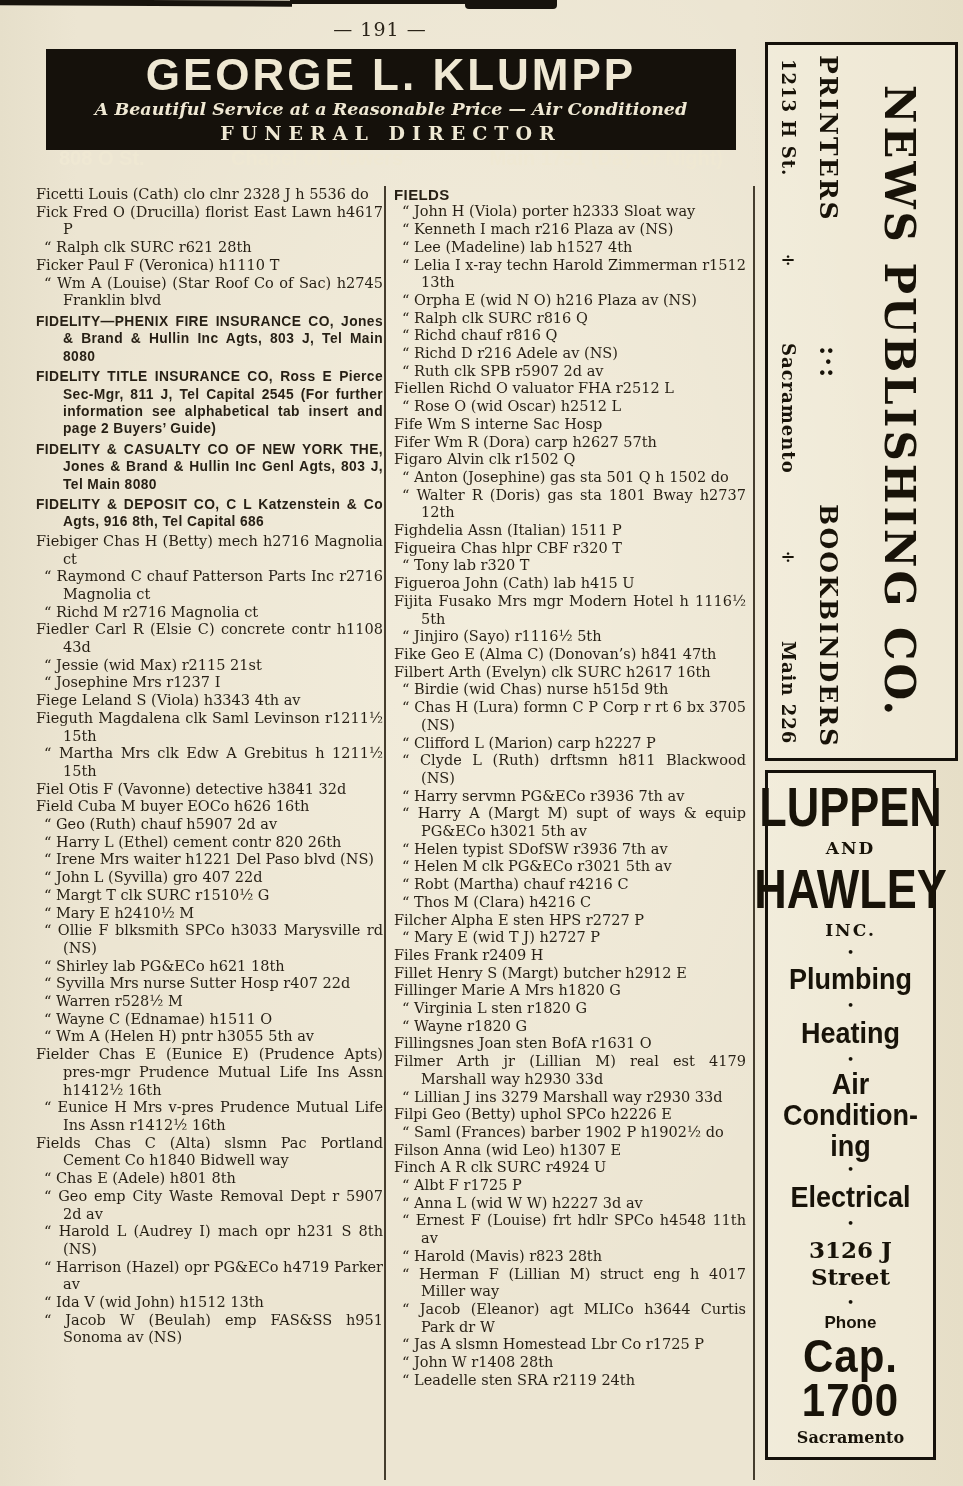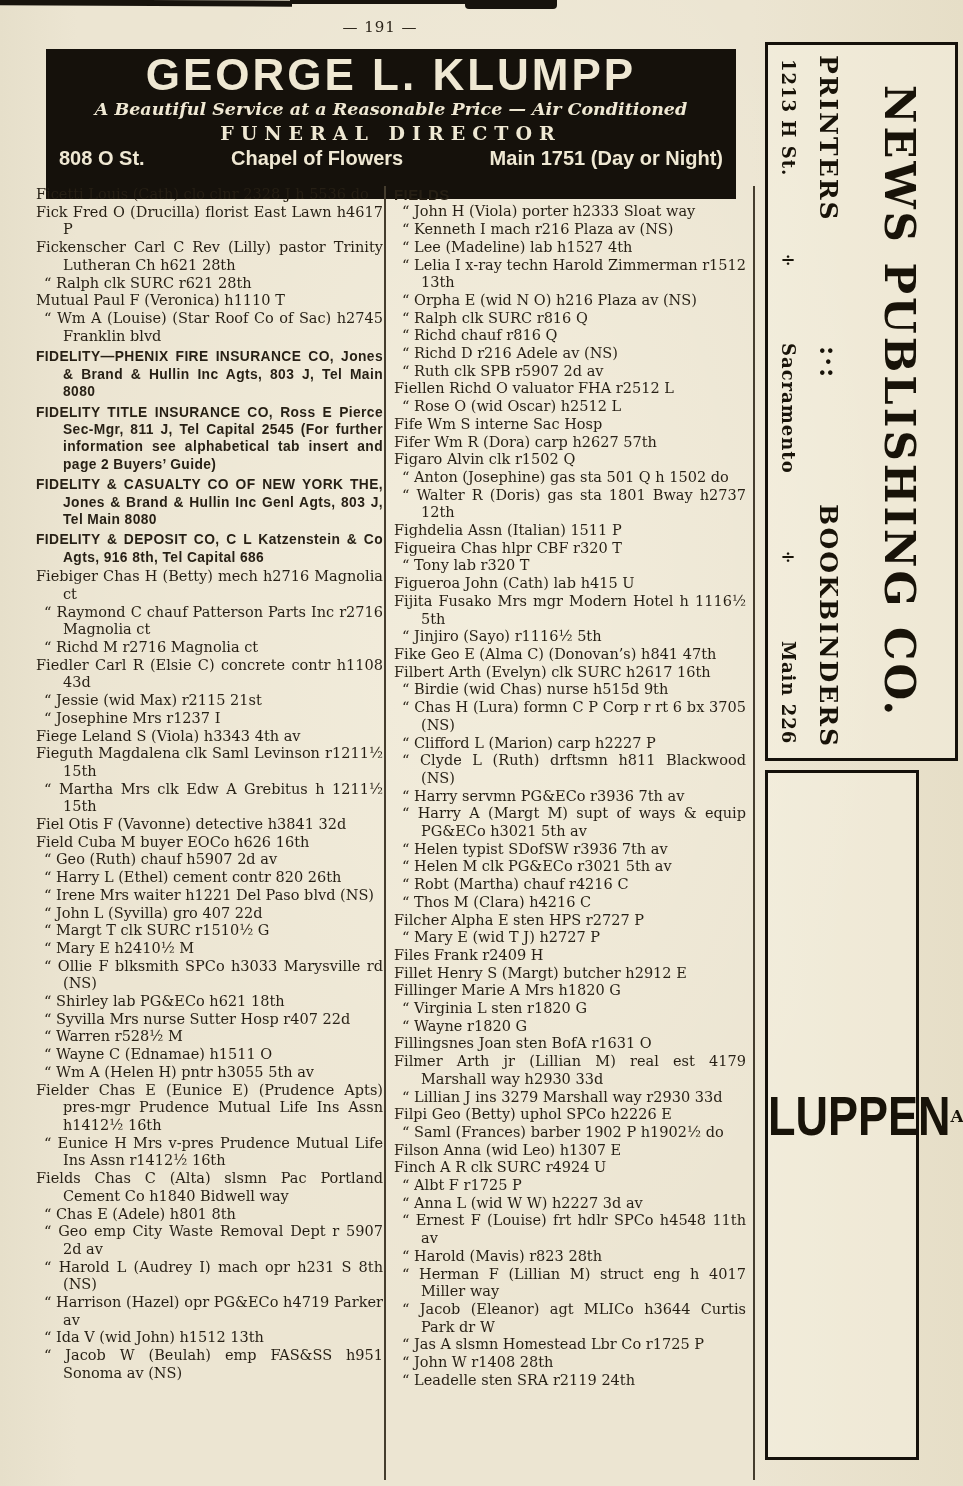--- a/index.html
+++ b/index.html
@@ -12,26 +12,26 @@
     font-family:"DejaVu Serif", serif;
     color:#261f14;
   }
   .scan-edge { position:absolute; background:#17130d; }
   #edge1 { left:0; top:0; width:292px; height:6px; transform:skewY(.3deg); }
   #edge2 { left:290px; top:0; width:262px; height:4px; }
   #edge3 { left:465px; top:0; width:92px; height:9px; border-radius:0 0 4px 4px; }
 
   #page-number {
     position:absolute; left:0; top:18px; width:760px; text-align:center;
-    font-size:15px; letter-spacing:1px; color:#2a2318;
+    font-size:19px; letter-spacing:1px; color:#2a2318;
   }
 
   
   #banner {
-    position:absolute; left:47px; top:50px; width:688px; height:148px;
+    position:absolute; left:47px; top:50px; width:688px; height:99px;
     background:#15110b; color:#efe8d3; text-align:center;
     box-shadow:0 0 0 1px #15110b;
   }
   #banner-name {
     font-family:"Liberation Sans", sans-serif; font-weight:700;
     font-size:44px; letter-spacing:3px; line-height:46px; margin-top:2px;
     transform:scaleY(1.02);
   }
   #banner-sub {
     font-family:"DejaVu Serif", serif; font-weight:700;
@@ -75,22 +75,22 @@
   #news-line1 span {
     font-family:"DejaVu Serif", serif; font-weight:700; font-size:42px;
     letter-spacing:3px; transform:scaleX(1.04);
   }
   #news-line2 { left:38px; width:44px; justify-content:space-between; padding:10px 0; box-sizing:border-box; }
   #news-line2 span { font-family:"DejaVu Serif", serif; font-weight:700; font-size:25px; letter-spacing:2px; }
   #news-line3 { left:2px; width:36px; justify-content:space-between; padding:14px 0; box-sizing:border-box; }
   #news-line3 span { font-family:"DejaVu Serif", serif; font-weight:700; font-size:18px; letter-spacing:1px; }
 
   #luppen-ad {
-    left:765px; top:770px; width:154px; height:690px;
-    display:flex; flex-direction:row; align-items:center; justify-content:space-between;
+    left:765px; top:770px; width:171px; height:690px;
+    display:flex; flex-direction:column; align-items:center; justify-content:space-between;
     padding:12px 0 10px 0; box-sizing:border-box; text-align:center; color:#181309;
   }
   .lp-big {
     font-family:"Liberation Sans", sans-serif; font-weight:700; font-size:45px;
     line-height:44px; transform:scaleY(1.25); letter-spacing:0;
   }
   .lp-small-serif { font-family:"DejaVu Serif", serif; font-weight:700; font-size:17px; letter-spacing:2px; }
   .lp-dot { font-size:13px; line-height:8px; }
   .lp-service {
     font-family:"Liberation Sans", sans-serif; font-weight:700; font-size:27px;
@@ -120,23 +120,22 @@
   <div id="banner-bottom">
     <span>808 O St.</span>
     <span>Chapel of Flowers</span>
     <span>Main 1751 (Day or Night)</span>
   </div>
 </div>
 
 <div id="left-col" class="col">
     <div class="entry plain">Ficetti Louis (Cath) clo clnr 2328 J h 5536 do</div>
     <div class="entry plain">Fick Fred O (Drucilla) florist East Lawn h4617 P</div>
-    <div class="entry plain">Fickenscher Carl C Rev (Lilly) pastor Trinity Lutheran Ch h621 28th</div>
     <div class="entry ditto">“ Ralph clk SURC r621 28th</div>
-    <div class="entry plain">Mutual Paul F (Veronica) h1110 T</div>
+    <div class="entry plain">Ficker Paul F (Veronica) h1110 T</div>
     <div class="entry ditto">“ Wm A (Louise) (Star Roof Co of Sac) h2745 Franklin blvd</div>
     <div class="entry bold">FIDELITY—PHENIX FIRE INSURANCE CO, Jones &amp; Brand &amp; Hullin Inc Agts, 803 J, Tel Main 8080</div>
     <div class="entry bold">FIDELITY TITLE INSURANCE CO, Ross E Pierce Sec-Mgr, 811 J, Tel Capital 2545 (For further information see alphabetical tab insert and page 2 Buyers’ Guide)</div>
     <div class="entry bold">FIDELITY &amp; CASUALTY CO OF NEW YORK THE, Jones &amp; Brand &amp; Hullin Inc Genl Agts, 803 J, Tel Main 8080</div>
     <div class="entry bold">FIDELITY &amp; DEPOSIT CO, C L Katzenstein &amp; Co Agts, 916 8th, Tel Capital 686</div>
     <div class="entry plain">Fiebiger Chas H (Betty) mech h2716 Magnolia ct</div>
     <div class="entry ditto">“ Raymond C chauf Patterson Parts Inc r2716 Magnolia ct</div>
     <div class="entry ditto">“ Richd M r2716 Magnolia ct</div>
     <div class="entry plain">Fiedler Carl R (Elsie C) concrete contr h1108 43d</div>
     <div class="entry ditto">“ Jessie (wid Max) r2115 21st</div>

